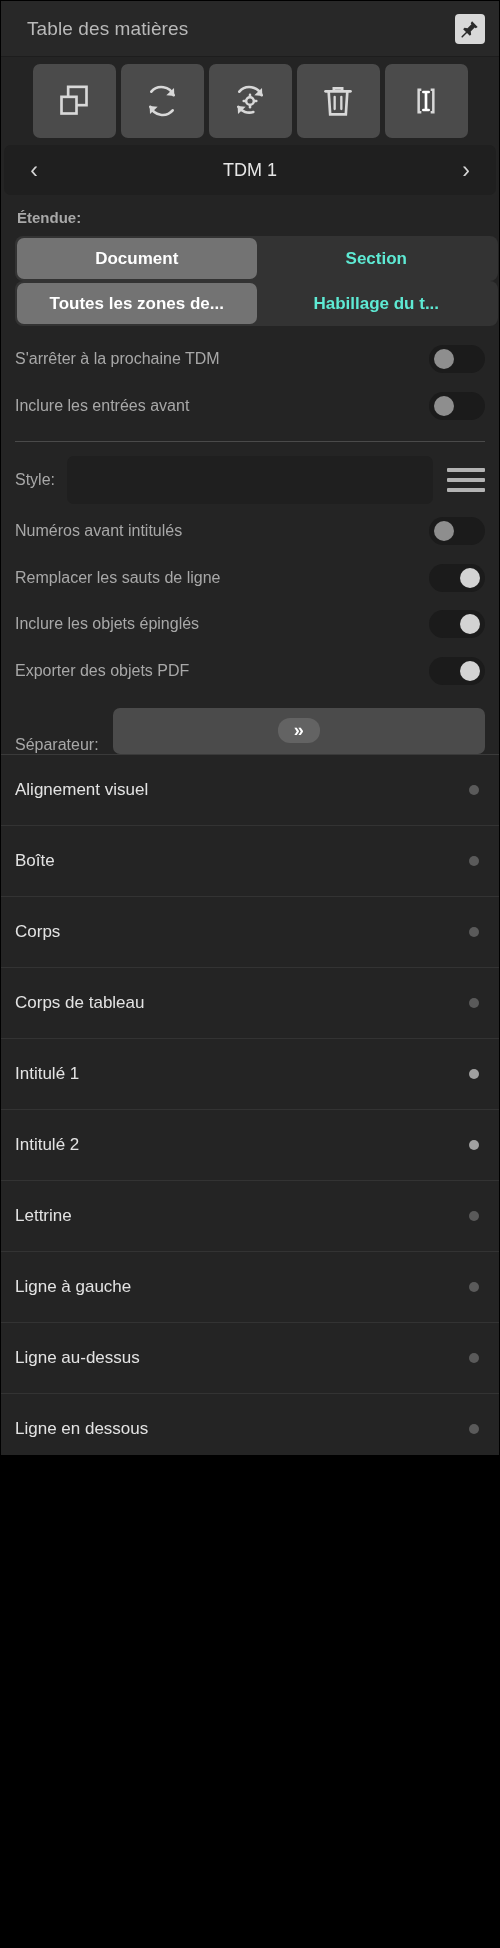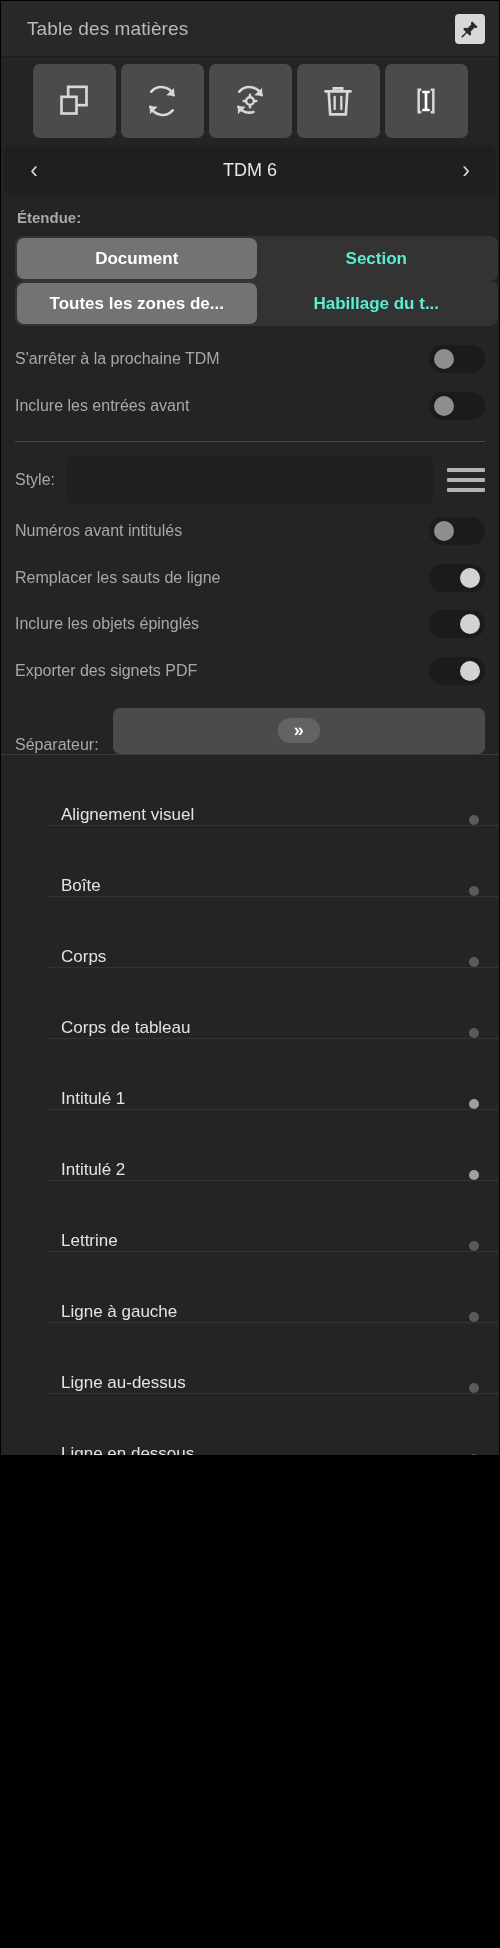--- a/index.html
+++ b/index.html
@@ -221,24 +221,23 @@
 
   
   .list {
     flex: 1 1 auto;
     overflow: hidden;
     border-top: 1px solid #3a3a3a;
   }
   .list-item {
     height: 71px;
     display: flex;
-    align-items: flex-end;
+    align-items: center;
     padding: 0 20px 0 14px;
     border-bottom: 1px solid #333333;
-    margin-left: 46px;
   }
   .list-item .name {
     flex: 1 1 auto;
     font-size: 17px;
     color: #e3e3e3;
   }
   .dot {
     width: 10px; height: 10px;
     border-radius: 50%;
     background: #5a5a5a;
@@ -313,21 +312,21 @@
           <path d="M9.2 5.2 H7.6 V18.8 H9.2" fill="none" stroke="#d8d8d8" stroke-width="1.5"></path>
           <path d="M14.8 5.2 H16.4 V18.8 H14.8" fill="none" stroke="#d8d8d8" stroke-width="1.5"></path>
           <path d="M10.4 6.6 H13.6 M10.4 17.4 H13.6 M12 6.6 V17.4" stroke="#ffffff" stroke-width="1.6" stroke-linecap="round"></path>
         </svg>
       </span>
     </div>
   </div>
 
   <div class="navbar">
     <div class="chev">‹</div>
-    <div class="nav-title">TDM 6</div>
+    <div class="nav-title">TDM 1</div>
     <div class="chev">›</div>
   </div>
 
   <div class="scope">
     <div class="field-label">Étendue:</div>
 
     <div class="seg">
       <div class="opt active">Document</div>
       <div class="opt">Section</div>
     </div>
@@ -379,21 +378,21 @@
   </div>
 
   <div class="row">
     <div class="lbl">Inclure les objets épinglés</div>
     <div class="toggle on">
       <span class="knob"></span>
     </div>
   </div>
 
   <div class="row">
-    <div class="lbl">Exporter des signets PDF</div>
+    <div class="lbl">Exporter des objets PDF</div>
     <div class="toggle on">
       <span class="knob"></span>
     </div>
   </div>
 
   <div class="sep-row">
     <div class="lbl">Séparateur:</div>
     <div class="sep-field">
       <span class="sep-chip">»</span>
     </div>

